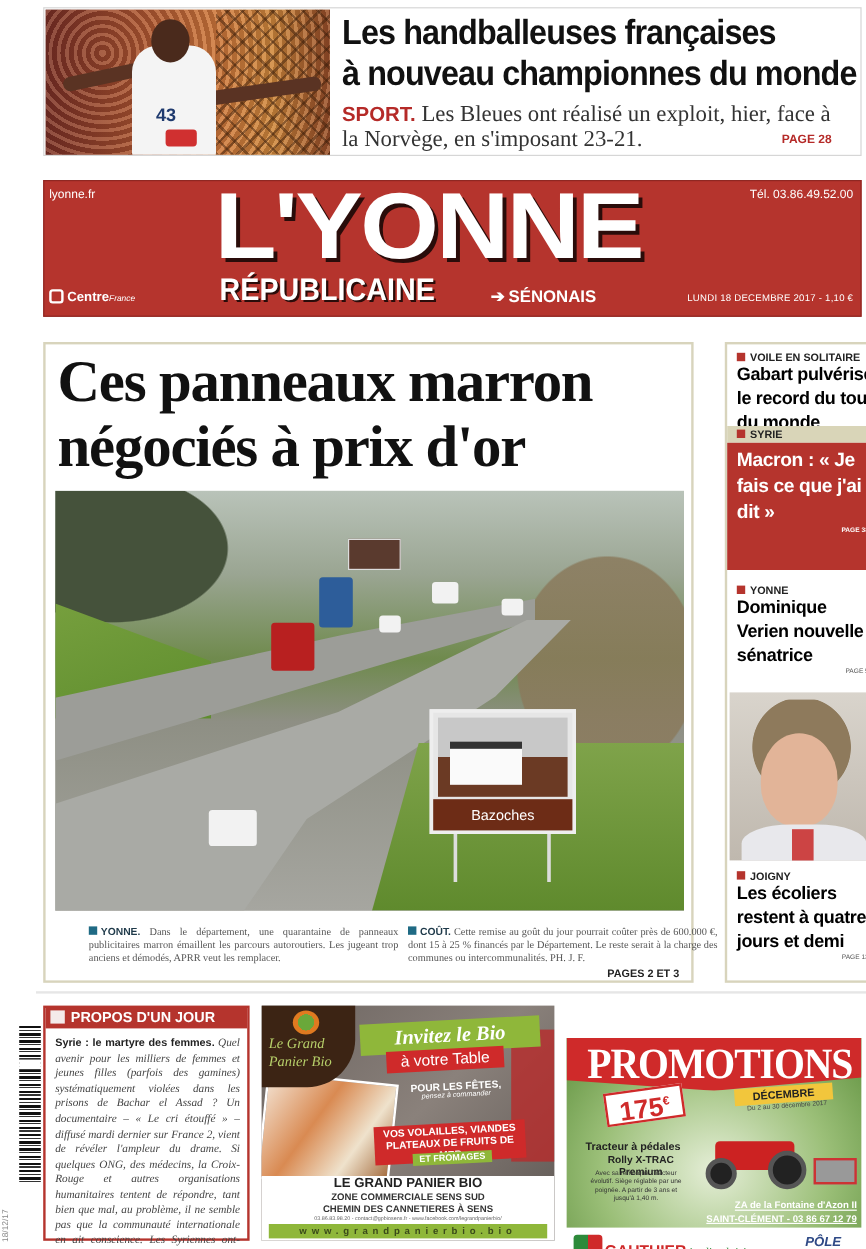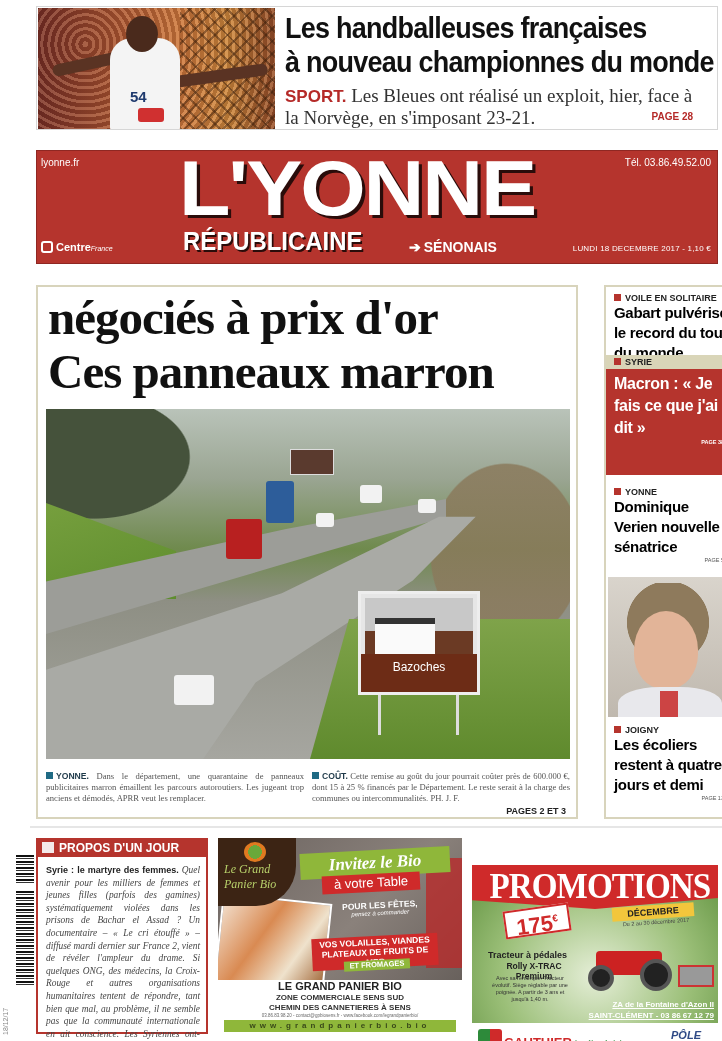--- a/index.html
+++ b/index.html
@@ -48,26 +48,26 @@
   .mp-grass-l { position: absolute; left: 0; top: 70px; width: 130px; height: 120px; background: linear-gradient(160deg, #7aa240 0%, #5e8d2e 100%); clip-path: polygon(0 20%, 100% 60%, 100% 100%, 0 100%); }
   .mp-road1 { position: absolute; left: 0; top: 90px; width: 400px; height: 150px; background: #9c9d98; clip-path: polygon(0 55%, 60% 20%, 100% 0, 100% 12%, 70% 35%, 0 90%); }
   .mp-road2 { position: absolute; left: 0; top: 95px; width: 524px; height: 255px; background: #a9aaa5; clip-path: polygon(0 65%, 45% 35%, 75% 5%, 82% 5%, 70% 30%, 40% 70%, 30% 100%, 0 100%); }
   .mp-grass-r { position: absolute; right: 0; top: 210px; width: 260px; height: 140px; background: linear-gradient(180deg, #7fa34a, #5f8a2d); clip-path: polygon(15% 0, 100% 0, 100% 100%, 0 100%); }
   .mp-car { position: absolute; background: #f2f2f2; border-radius: 3px; }
   .mp-truck-red { position: absolute; left: 180px; top: 110px; width: 36px; height: 40px; background: #b82020; border-radius: 3px; }
   .mp-truck-blue { position: absolute; left: 220px; top: 72px; width: 28px; height: 42px; background: #2d5d9a; border-radius: 3px; }
   .mp-sign { position: absolute; left: 312px; top: 182px; width: 122px; height: 104px; border: 3px solid #eee; background: #e6e6e6; }
   .mp-sign .castle { position: absolute; left: 4px; top: 4px; width: 108px; height: 66px; background: linear-gradient(180deg, #c8c8c8 0 50%, #6b3a24 50% 100%); }
   .mp-sign .castle::after { content: ""; position: absolute; left: 10px; top: 20px; width: 60px; height: 30px; background: #fafafa; border-top: 6px solid #333; }
-  .mp-sign .label { position: absolute; left: 0; bottom: 0; width: 116px; height: 38px; background: #6d2c16; color: #fff; font: 12px/26px "Liberation Sans", sans-serif; text-align: center; margin-top: 32px; }
+  .mp-sign .label { position: absolute; left: 0; bottom: 0; width: 116px; height: 26px; background: #6d2c16; color: #fff; font: 12px/26px "Liberation Sans", sans-serif; text-align: center; margin-top: 32px; }
   .mp-sign-post { position: absolute; width: 3px; height: 40px; background: #ddd; top: 286px; }
   .mp-gantry { position: absolute; left: 244px; top: 40px; width: 44px; height: 26px; background: #5a3a2e; border: 1px solid #ddd; }
 
   .main-caps { position: absolute; left: 8px; top: 484px; width: 524px; }
-  .cap { position: absolute; top: 0; width: 258px; font: 8.6px/11px "Liberation Serif", serif; color: #555; text-align: justify; }
+  .cap { position: absolute; top: 0; width: 258px; font: 8.6px/11px "Liberation Serif", serif; color: #555; text-align: justify; margin-left: 28px; }
   .cap .sq { display: inline-block; width: 7px; height: 7px; background: #1f6a84; margin-right: 3px; }
   .cap .k { font: bold 8.6px "Liberation Sans", sans-serif; color: #1f3a4a; }
   .cap-1 { left: 0; }
   .cap-2 { left: 266px; }
   .main-pages { position: absolute; right: 10px; top: 519px; font: bold 9px "Liberation Sans", sans-serif; color: #222; }
 
   
   .side { position: absolute; left: 604px; top: 285px; width: 130px; height: 534px; border: 2px solid #d8d4bc; background: #fff; }
   .brief { position: absolute; left: 0; width: 126px; }
   .brief .kick { font: bold 9px "Liberation Sans", sans-serif; color: #222; padding-left: 8px; }
@@ -148,21 +148,21 @@
 <body>
 
 <div class="teaser">
   <div class="teaser-photo">
     <div class="crowd"></div>
     <div class="net"></div>
     <div class="arm-l"></div>
     <div class="arm-r"></div>
     <div class="player"></div>
     <div class="head"></div>
-    <div class="num">54</div>
+    <div class="num">43</div>
     <div class="logo-red"></div>
   </div>
   <div class="teaser-title">
     <div>Les handballeuses françaises</div>
     <div>à nouveau championnes du monde</div>
   </div>
   <div class="teaser-body">
     <span class="kicker">SPORT.</span><span> Les Bleues ont réalisé un exploit, hier, face à la Norvège, en s'imposant 23-21.</span>
   </div>
   <div class="teaser-page">PAGE 28</div>
@@ -177,22 +177,22 @@
     <span class="arrow">➔</span><span>SÉNONAIS</span>
   </div>
   <div class="mh-group">
     <span class="g-ico"></span><span>Centre</span><span class="g-small">France</span>
   </div>
   <div class="mh-date">LUNDI 18  DECEMBRE 2017 - 1,10 €</div>
 </div>
 
 <div class="main">
   <div class="main-title">
+    <div>Ces panneaux marron</div>
     <div>négociés à prix d'or</div>
-    <div>Ces panneaux marron</div>
   </div>
   <div class="main-photo">
     <div class="mp-hill"></div>
     <div class="mp-trees"></div>
     <div class="mp-grass-l"></div>
     <div class="mp-road1"></div>
     <div class="mp-road2"></div>
     <div class="mp-grass-r"></div>
     <div class="mp-gantry"></div>
     <div class="mp-truck-blue"></div>

